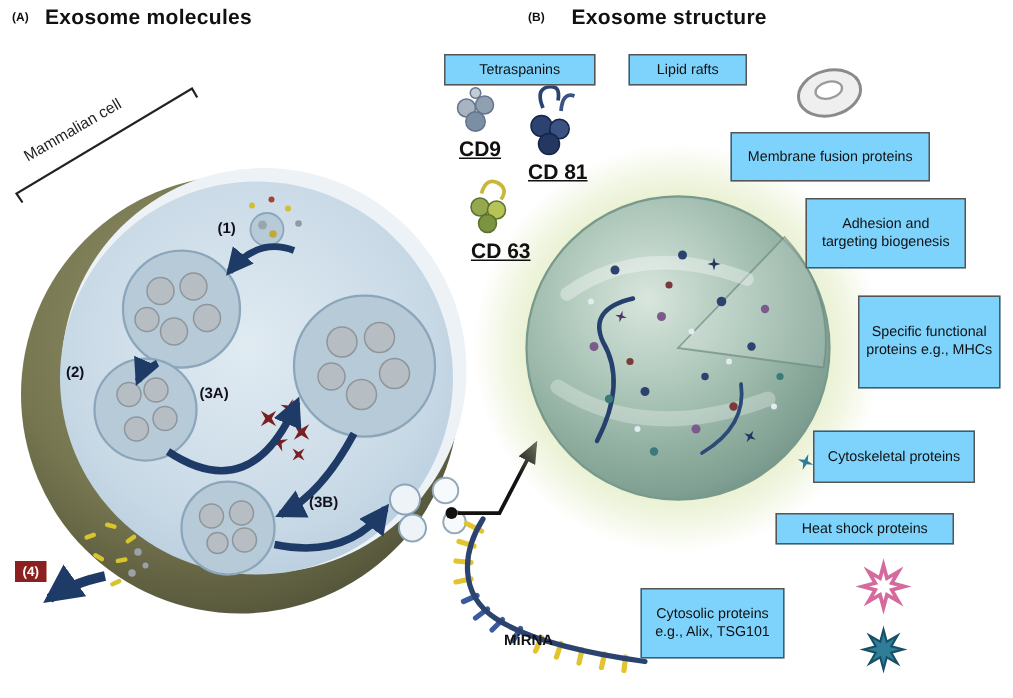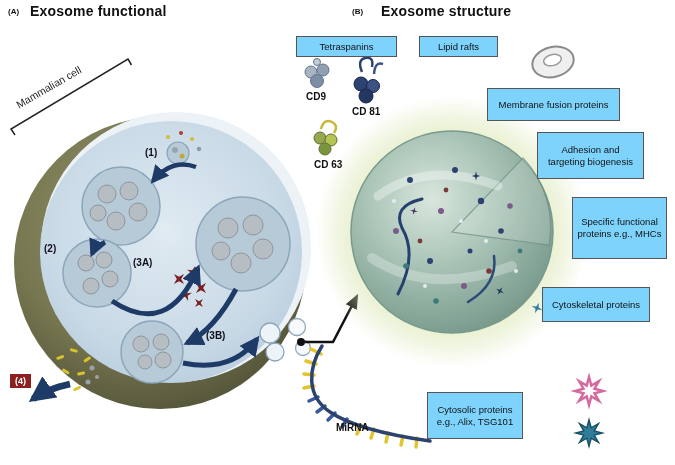--- a/index.html
+++ b/index.html
@@ -8,21 +8,21 @@
   .svg-layer { position:absolute; left:0; top:0; }
   .lbl { position:absolute; color:#111; white-space:nowrap; }
   .panel-tag { font-size:8px; font-weight:bold; }
   .panel-title { font-size:14px; font-weight:bold; letter-spacing:.2px; }
   .mammalian { position:absolute; font-size:10.5px; color:#222; transform:rotate(-30deg); transform-origin:left top; white-space:nowrap; }
   .step { position:absolute; font-size:10px; font-weight:bold; color:#10101c; white-space:nowrap; }
   .step4 { background:#8c1f1f; color:#fff; padding:2px 5px; font-size:9px; }
   .box { position:absolute; border:1px solid #555; background:#7dd3fc; color:#111;
          font-size:9.5px; line-height:1.25; display:flex; align-items:center;
          justify-content:center; text-align:center; padding:2px 4px; }
-  .cd { position:absolute; font-size:10px; font-weight:bold; color:#111; white-space:nowrap; }
+  .cd { position:absolute; font-size:14px; font-weight:bold; color:#111; white-space:nowrap;text-decoration:underline; }
   .mirna-label { position:absolute; font-size:10px; font-weight:bold; color:#111; }
 </style>
 </head>
 <body>
 
 <div class="canvas">
 
 <svg class="svg-layer" width="675" height="465" viewBox="0 0 675 465">
   <defs>
     <radialGradient id="oliveGrad" cx="42%" cy="36%" r="72%">
@@ -240,38 +240,39 @@
       <line x1="417" y1="438" x2="416" y2="447"></line>
     </g>
     <path d="M322,346 C308,368 306,396 330,412 C352,427 395,436 430,441" fill="none" stroke="#2c4370" stroke-width="3.5"></path>
   </g>
 
   <use href="#star8" transform="translate(589,391)" fill="#ffffff" stroke="#d46a9e" stroke-width="2.5"></use>
   <use href="#star8" transform="translate(589,433) scale(0.95)" fill="#2f7d99" stroke="#174f66" stroke-width="1.5"></use>
 </svg>
 
 <div class="lbl panel-tag" style="left:8px;top:7px">(A)</div>
-<div class="lbl panel-title" style="left:30px;top:3px">Exosome functional</div>
+<div class="lbl panel-title" style="left:30px;top:3px">Exosome molecules</div>
 <div class="lbl panel-tag" style="left:352px;top:7px">(B)</div>
 <div class="lbl panel-title" style="left:381px;top:3px">Exosome structure</div>
 
 <div class="mammalian" style="left:14px;top:100px">Mammalian cell</div>
 
 <div class="step" style="left:145px;top:147px">(1)</div>
 <div class="step" style="left:44px;top:243px">(2)</div>
 <div class="step" style="left:133px;top:257px">(3A)</div>
 <div class="step" style="left:206px;top:330px">(3B)</div>
 <div class="step step4" style="left:10px;top:374px">(4)</div>
 
 <div class="box" style="left:296px;top:36px;width:101px;height:21px">Tetraspanins</div>
 <div class="box" style="left:419px;top:36px;width:79px;height:21px">Lipid rafts</div>
 <div class="box" style="left:487px;top:88px;width:133px;height:33px">Membrane fusion proteins</div>
 <div class="box" style="left:537px;top:132px;width:107px;height:47px">Adhesion and targeting biogenesis</div>
 <div class="box" style="left:572px;top:197px;width:95px;height:62px">Specific functional proteins e.g., MHCs</div>
 <div class="box" style="left:542px;top:287px;width:108px;height:35px">Cytoskeletal proteins</div>
+<div class="box" style="left:517px;top:342px;width:119px;height:21px">Heat shock proteins</div>
 <div class="box" style="left:427px;top:392px;width:96px;height:47px">Cytosolic proteins e.g., Alix, TSG101</div>
 
 <div class="cd" style="left:306px;top:91px">CD9</div>
 <div class="cd" style="left:352px;top:106px">CD 81</div>
 <div class="cd" style="left:314px;top:159px">CD 63</div>
 
 <div class="mirna-label" style="left:336px;top:422px">MiRNA</div>
 
 </div>
 

